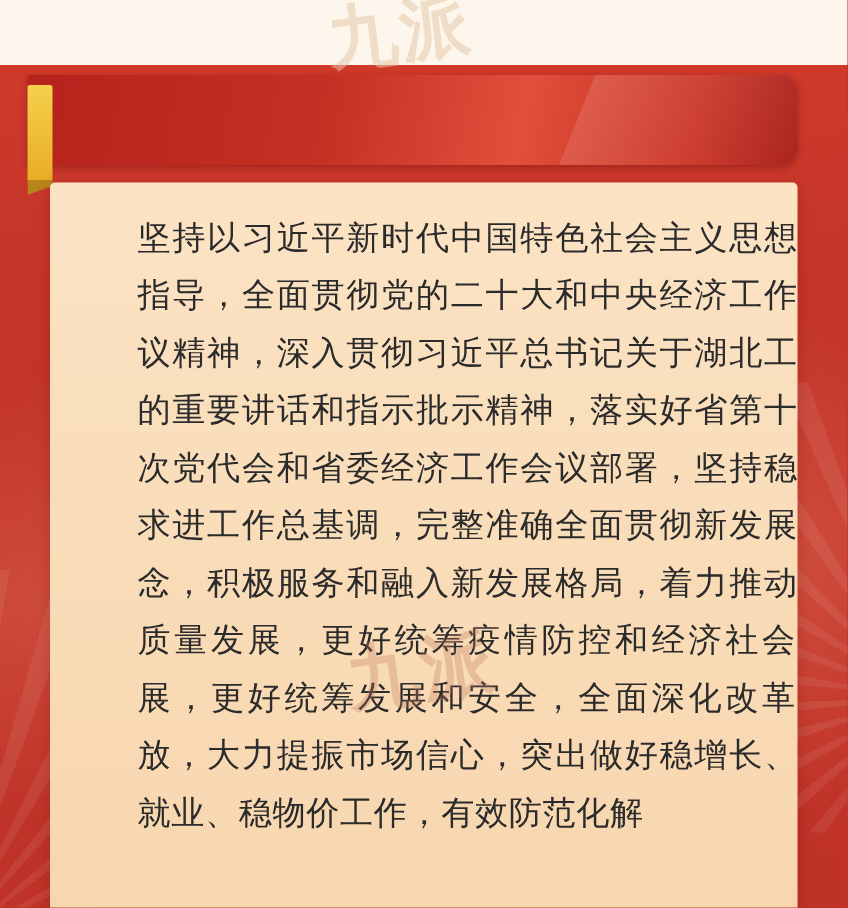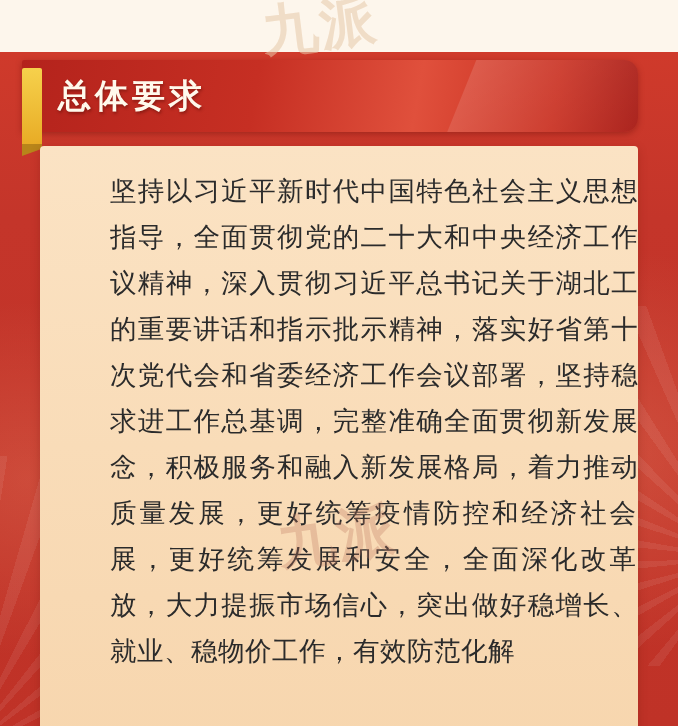--- a/index.html
+++ b/index.html
@@ -163,21 +163,20 @@
   <div class="top-band"></div>
 
   <div class="watermark-top">九派</div>
 
   <div class="rays-left"></div>
   <div class="rays-right"></div>
 
   <div class="header-banner">
     <div class="banner-ribbon"></div>
     <div class="banner-gold"></div>
-    <div class="banner-title">总体要求</div>
   </div>
 
   <div class="body-card">
     <div class="body-text">坚持以习近平新时代中国特色社会主义思想为指导，全面贯彻党的二十大和中央经济工作会议精神，深入贯彻习近平总书记关于湖北工作的重要讲话和指示批示精神，落实好省第十二次党代会和省委经济工作会议部署，坚持稳中求进工作总基调，完整准确全面贯彻新发展理念，积极服务和融入新发展格局，着力推动高质量发展，更好统筹疫情防控和经济社会发展，更好统筹发展和安全，全面深化改革开放，大力提振市场信心，突出做好稳增长、稳就业、稳物价工作，有效防范化解</div>
   </div>
 
   <div class="watermark-mid">九派</div>
 
 </div>
 

